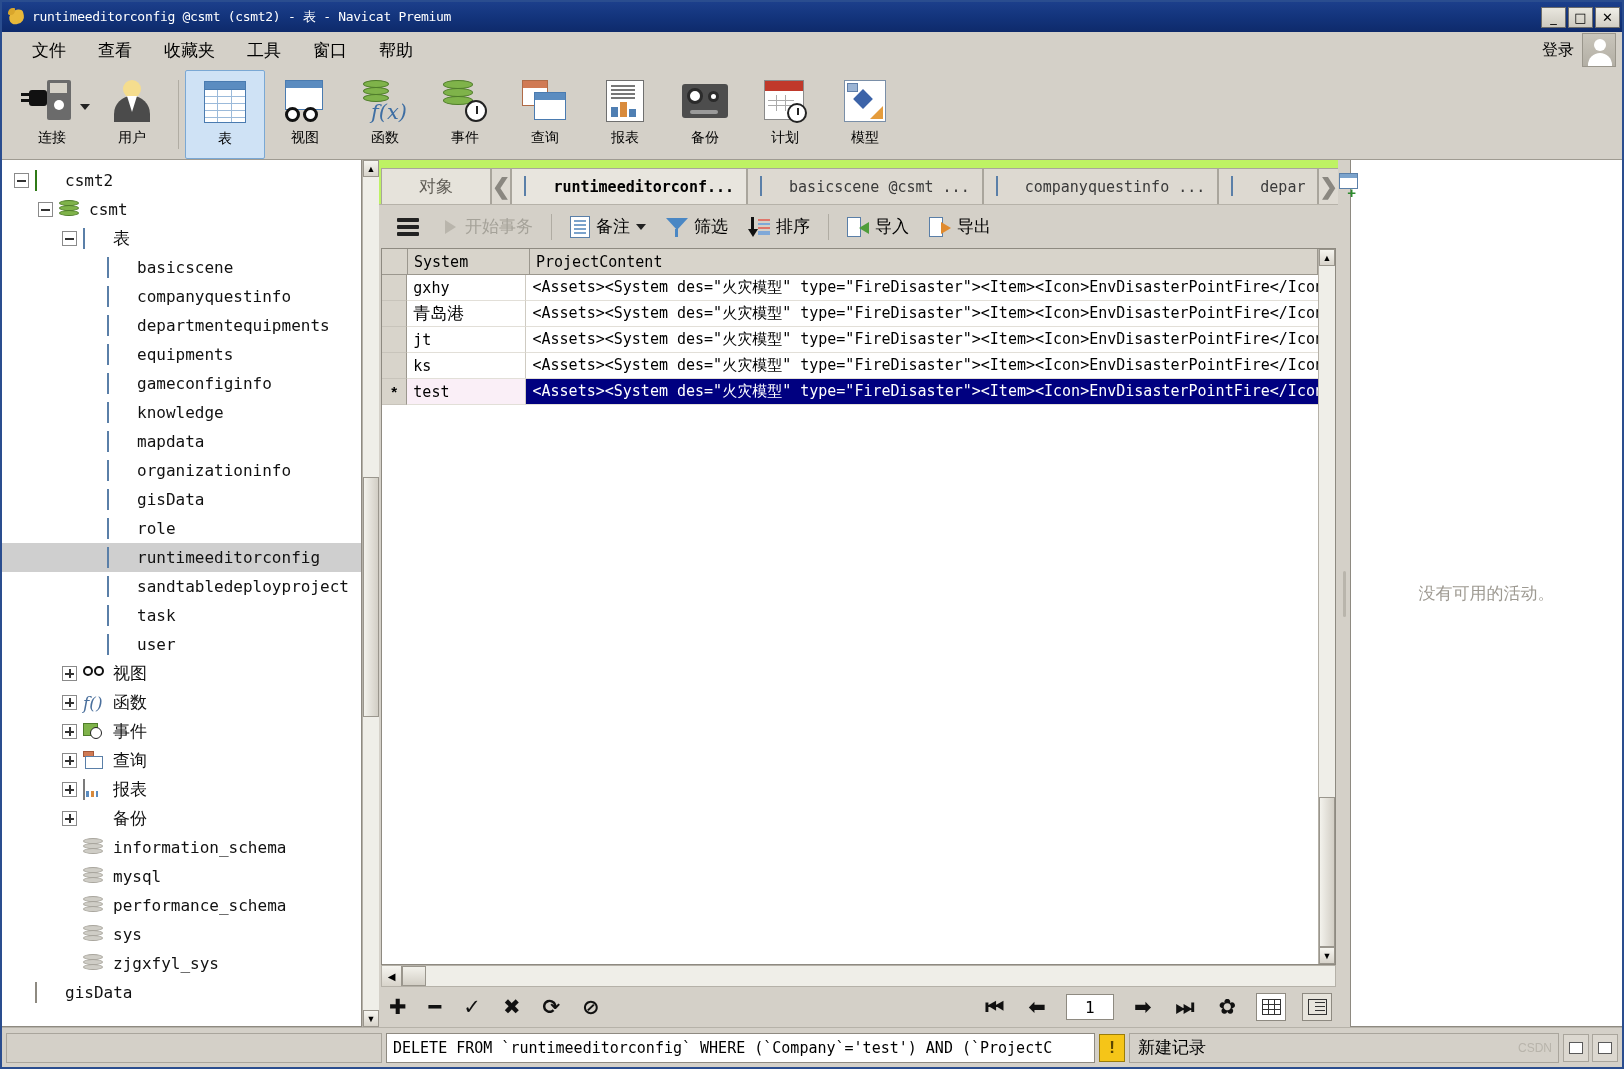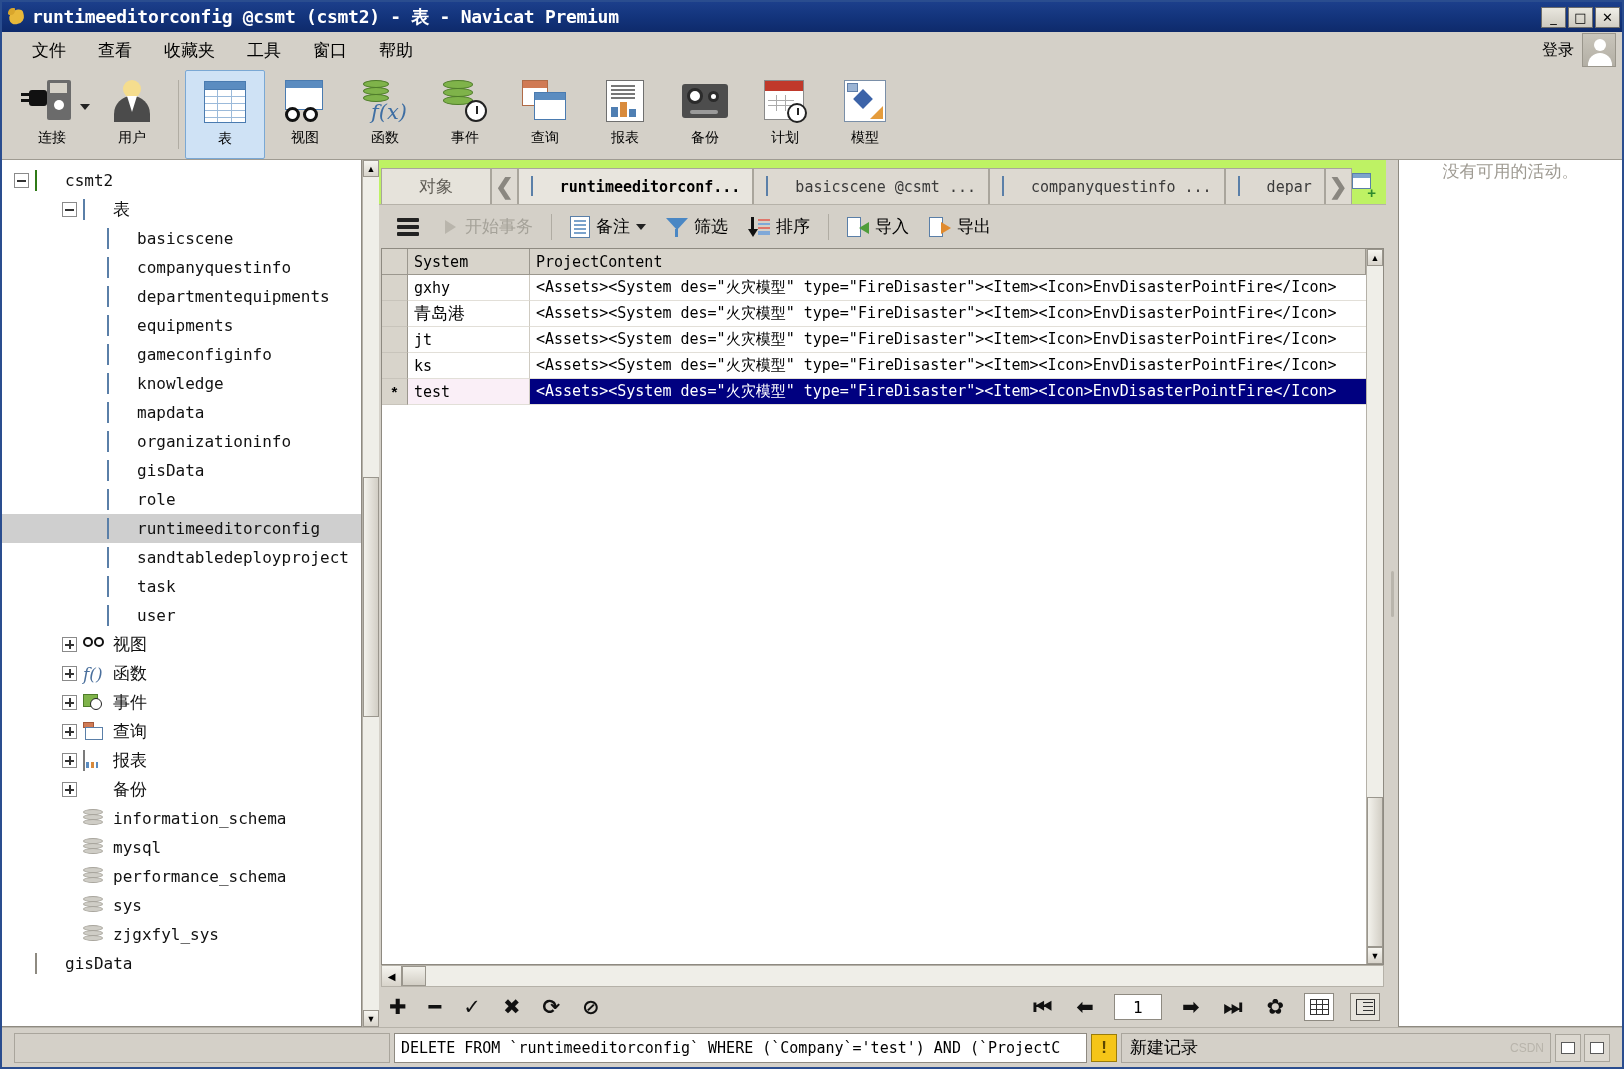--- a/index.html
+++ b/index.html
@@ -36,21 +36,21 @@
     background: #e8b83a;
     border-radius: 60% 30% 50% 40%;
     transform: rotate(-12deg);
   }
   .title-icon .fin {
     position: absolute; left: 0px; top: 0px;
     width: 7px; height: 7px; background: #d9a62c;
     border-radius: 70% 10% 60% 20%;
   }
   .title-text {
-    color: #fff; font-size: 18px; font-weight: bold;
+    color: #fff; font-size: 13px; font-weight: normal;
     font-family: "DejaVu Sans Mono", monospace;
     letter-spacing: -0.3px; white-space: nowrap;
     flex: 1 1 auto; overflow: hidden;
   }
   .win-btns { display: flex; gap: 2px; align-items: center; flex: 0 0 auto; }
   .win-btn {
     width: 25px; height: 21px;
     background: linear-gradient(to bottom,#e9e7df,#cdc9bf);
     border: 1px solid #6b6b6b;
     display: flex; align-items: center; justify-content: center;
@@ -327,34 +327,34 @@
       linear-gradient(to right,transparent 11px,#333 11px,#333 12.2px,transparent 12.2px),
       linear-gradient(to bottom,transparent 4px,#333 4px,#333 5.2px,transparent 5.2px),
       linear-gradient(to bottom,transparent 9px,#333 9px,#333 10.2px,transparent 10.2px);
   }
   .vb-form { width:19px;height:16px;border:1.5px solid #333; position:relative; }
   .vb-form::after{content:"";position:absolute;left:6px;top:2px;width:10px;height:11px;
     background:linear-gradient(to bottom,#333 0 1.5px,transparent 1.5px 4px,#333 4px 5.5px,transparent 5.5px 8px,#333 8px 9.5px,transparent 9.5px);}
 
   
   .rightpanel {
-    width: 224px; background: #fff; border: 1px solid #8e8a81;
-    border-top:0; border-right:0; display:flex;align-items:flex-start;justify-content:center;
+    width: 272px; background: #fff; border: 1px solid #8e8a81;
+    border-top:0; border-right:0; display:flex;align-items:center;justify-content:center;
     flex: 0 0 auto;
   }
   .rp-text { font-size: 17px; color: #9e9a92; }
 
   .rp-splitter { width: 12px; background:#d4d0c8; flex:0 0 auto;
     display:flex;align-items:center;justify-content:center; }
   .rp-splitter i { width:3px;height:46px;background:#b9b5ac;border-radius:2px; }
 
   
   .statusbar {
     height: 40px; background: #d4d0c8; display: flex; align-items: center;
-    padding: 0 12px; gap: 4px; flex: 0 0 auto;
+    padding: 0 4px; gap: 4px; flex: 0 0 auto;
     border-top: 1px solid #b6b2a9;
   }
   .sb-left { width: 376px; height: 30px; border:1px solid #a9a59c; background:#d4d0c8; }
   .sql-box {
     flex: 1 1 auto; height: 30px; background:#fff; border:1px solid #8e8a81;
     display:flex; align-items:center; padding: 0 6px; overflow:hidden;
     font-family: "DejaVu Sans Mono", monospace; font-size: 15px; color:#000;
     white-space: nowrap; min-width: 0;
   }
   .warn-badge {
@@ -655,20 +655,26 @@
 
   <div class="body">
 
     <div class="sidebar">
       <div class="tree" id="tree">
           <div class="tnode">
             <span class="spacer" style="width: 12px;"></span>
             <span class="expander"></span>
             <span class="ticon"><span class="ic-conn"></span></span>
             <span>csmt2</span>
+          </div>
+          <div class="tnode">
+            <span class="spacer" style="width: 36px;"></span>
+            <span class="expander"></span>
+            <span class="ticon"><span class="ic-db"><i></i><i></i><i></i></span></span>
+            <span>csmt</span>
           </div>
           <div class="tnode cjk">
             <span class="spacer" style="width: 60px;"></span>
             <span class="expander"></span>
             <span class="ticon"><span class="ic-grid"><span class="hdr"></span><span class="rows"></span></span></span>
             <span>表</span>
           </div>
           <div class="tnode">
             <span class="spacer" style="width: 84px;"></span>
             <span class="spacer" style="width: 21px;"></span>

